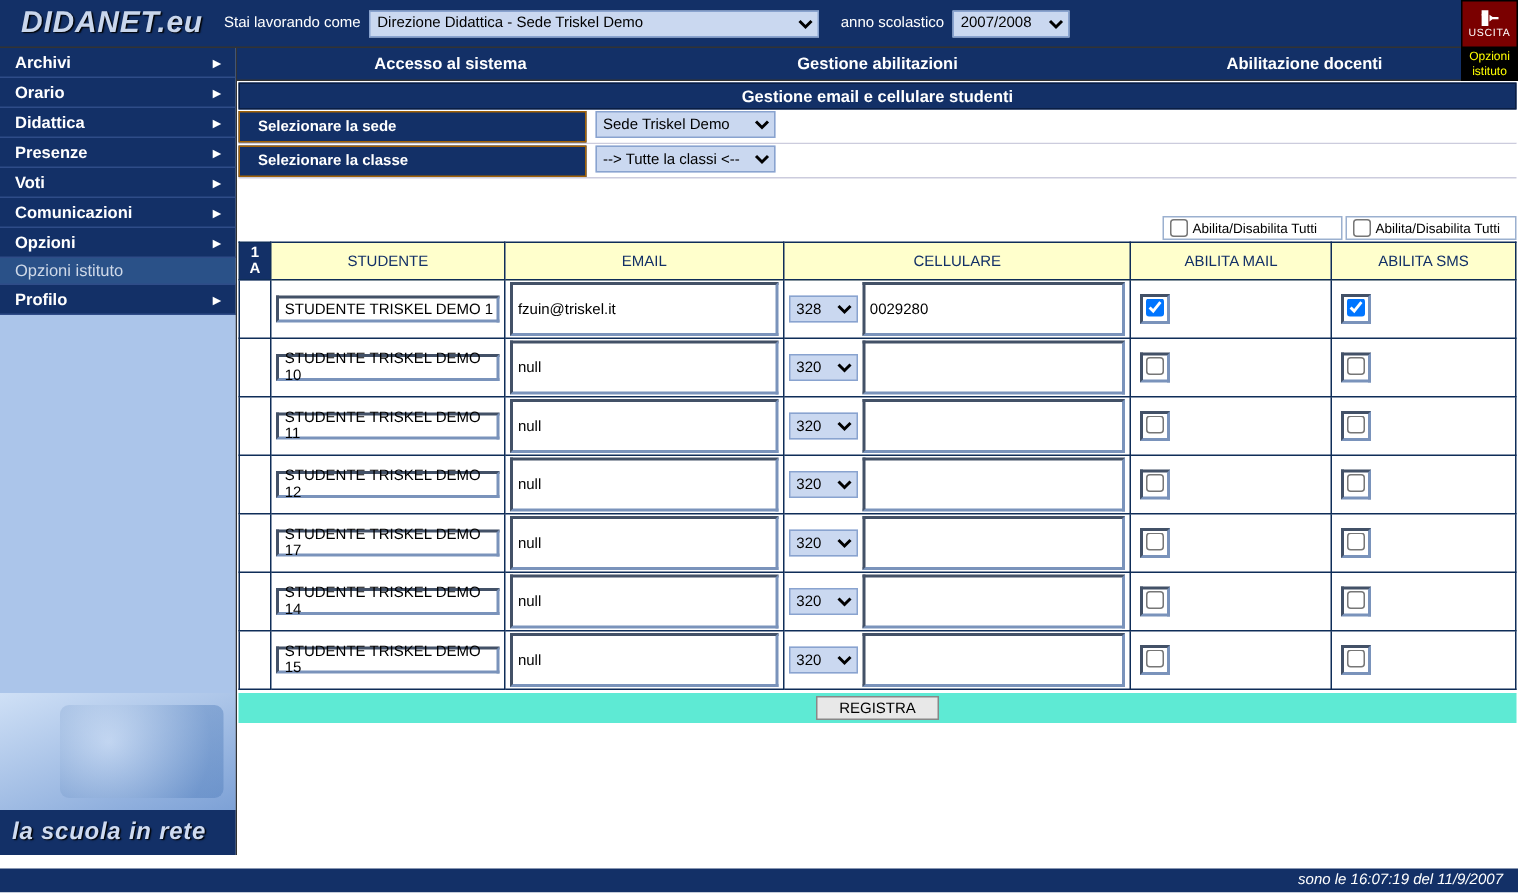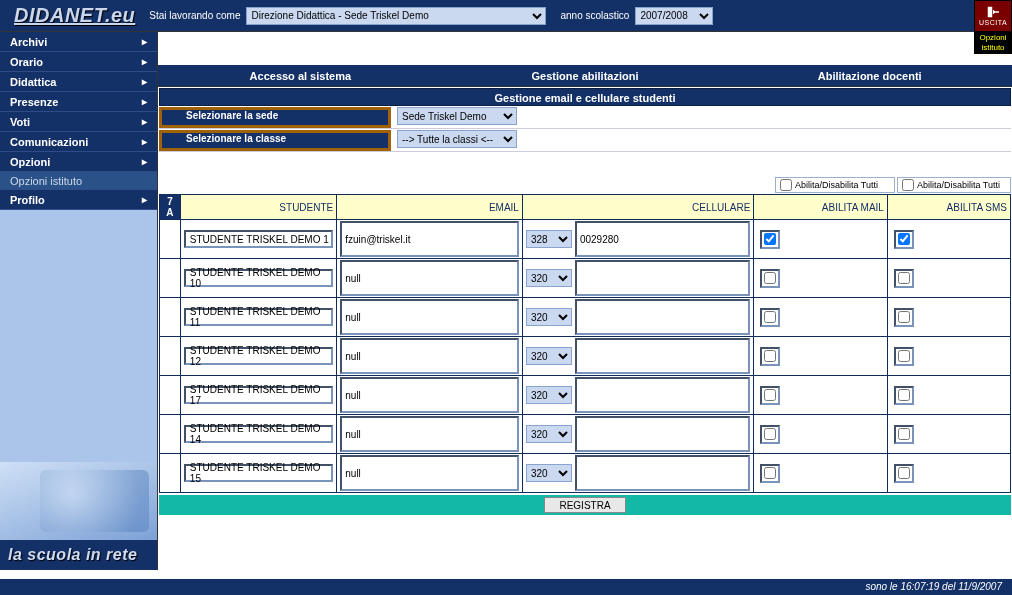--- a/index.html
+++ b/index.html
@@ -25,21 +25,20 @@
   }
   .logo {
     font-family: "Verdana", sans-serif;
     font-style: italic;
     font-weight: bold;
     font-size: 20px;
     color: #c9d6ec;
     padding: 0 14px;
     letter-spacing: .5px;
     text-shadow: 1px 1px 1px #000;
-    text-decoration: underline;
   }
   .topcenter {
     flex: 1;
     display: flex;
     align-items: center;
     gap: 6px;
     font-size: 10px;
   }
   .topcenter label { color: #fff; font-size: 10px; }
   select.top-sede {
@@ -157,21 +156,20 @@
     padding-left: 8px;
     letter-spacing: .5px;
     text-shadow: 1px 1px 1px #000;
   }
 
   
   .content {
     flex: 1;
     background: #fff;
     position: relative;
-    margin-top: 33px;
   }
   .tabbar {
     height: 22px;
     background: #133067;
     display: flex;
     color: #fff;
     align-items: center;
     border-bottom: 1px solid #333;
   }
   .tabbar div {
@@ -200,22 +198,23 @@
     border-bottom: 1px solid #ccd;
     margin: 1px;
   }
   .selrow .lbl {
     width: 232px;
     background: #133067;
     color: #fff;
     font-weight: bold;
     font-size: 10px;
     display: flex;
-    padding-left: 24px;
-    border: 3px solid #a16207;
+    align-items: center;
+    padding-left: 12px;
+    border: 1px solid #a16207;
     position: relative;
   }
   .selrow .field {
     flex: 1;
     display: flex;
     padding-left: 6px;
     background: #fff;
   }
   .selrow select {
     font-size: 10px;
@@ -257,21 +256,21 @@
   .grid th, .grid td {
     border: 1px solid #0f2d58;
     font-size: 10px;
     padding: 1px 3px;
     vertical-align: middle;
     height: 24px;
   }
   .grid th {
     background: #ffffcc;
     color: #133067;
-    text-align: right;
+    text-align: center;
     font-weight: normal;
     height: 16px;
   }
   .grid .corner {
     background: #133067;
     color: #fff;
     text-align: center;
     font-weight: bold;
     width: 20px;
   }
@@ -313,21 +312,21 @@
   col.c-corner { width: 20px; }
   col.c-stud   { width: 150px; }
   col.c-email  { width: 178px; }
   col.c-cell   { width: 222px; }
   col.c-mail   { width: 128px; }
   col.c-sms    { width: 118px; }
 
   
   .regbar {
     margin: 2px 1px 0 1px;
-    background: #14b8a6;
+    background: #5eead4;
     height: 20px;
     display: flex;
     align-items: center;
     justify-content: center;
   }
   .regbar button {
     font-size: 10px;
     padding: 0 14px;
     height: 16px;
     background: #e8e8e8;
@@ -462,21 +461,21 @@
       <colgroup>
         <col class="c-corner">
           <col class="c-stud">
           <col class="c-email">
           <col class="c-cell">
           <col class="c-mail">
           <col class="c-sms">
       </colgroup>
       <thead>
         <tr>
-          <th class="corner">7 A</th>
+          <th class="corner">1 A</th>
           <th>STUDENTE</th>
           <th>EMAIL</th>
           <th>CELLULARE</th>
           <th>ABILITA MAIL</th>
           <th>ABILITA SMS</th>
         </tr>
       </thead>
       <tbody id="grid-body">
           <tr>
             <td class="corner" style="background: rgb(255, 255, 255);"></td>

